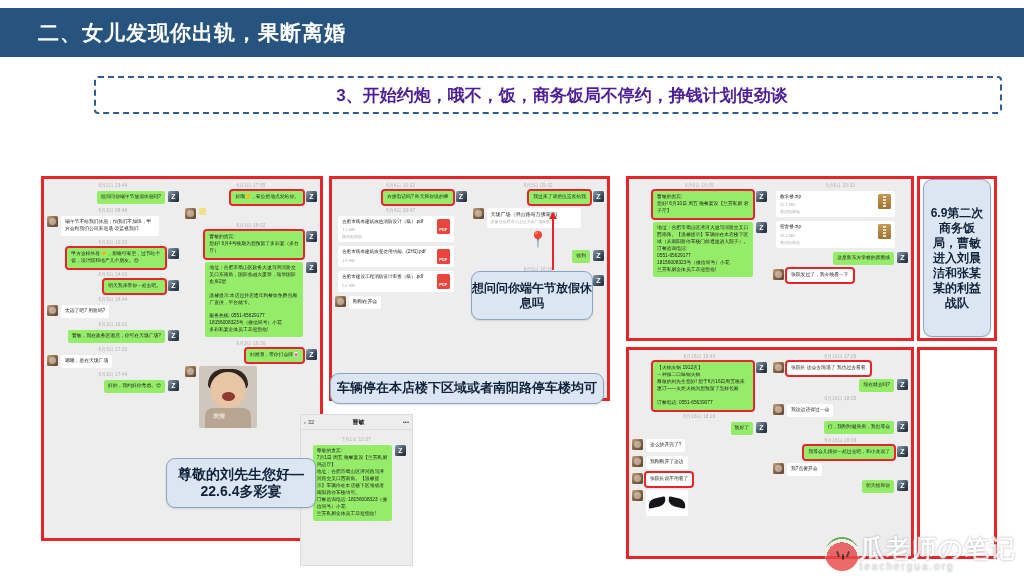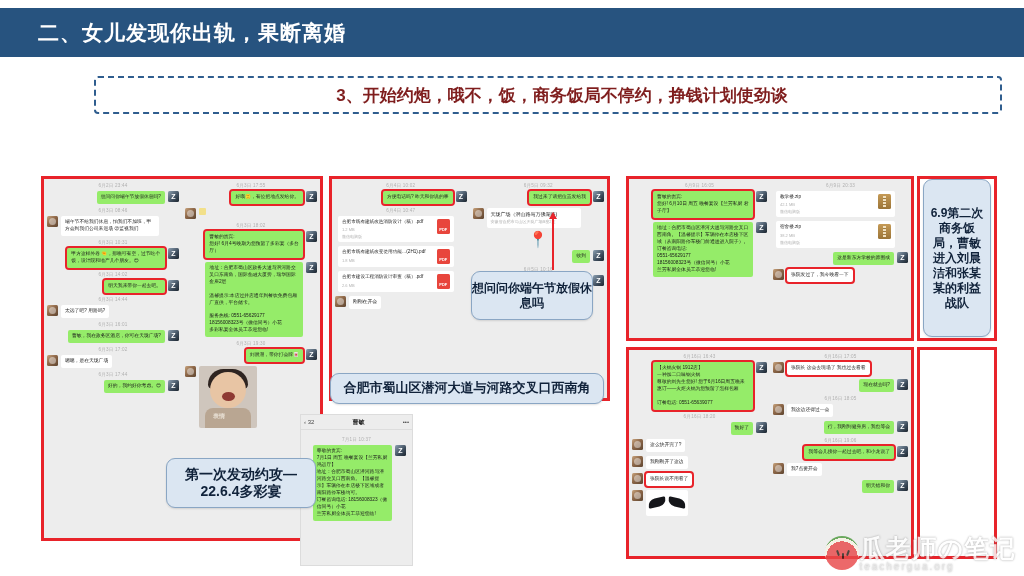--- a/index.html
+++ b/index.html
@@ -22,21 +22,21 @@
     letter-spacing: 1px; white-space: nowrap;
   }
 
   
   .subbox {
     position: absolute; left: 94px; top: 76px; width: 908px; height: 38px;
     border: 2.5px dashed #2f5d8e; border-radius: 4px;
     display: flex; align-items: center; justify-content: center;
   }
   .subbox-txt {
-    color: #7f1d1d; font-size: 17px; font-weight: bold; white-space: nowrap;
+    color: #4c1d95; font-size: 17px; font-weight: bold; white-space: nowrap;
     transform: translateX(14px);
   }
 
   
   .panel { position: absolute; border: 3px solid #e8232a; background: #fdfdfd; overflow: hidden; }
   #panel-left   { left: 41px;  top: 176px; width: 282px; height: 365px; }
   #panel-mid    { left: 329px; top: 176px; width: 281px; height: 225px; }
   #panel-right  { left: 626px; top: 176px; width: 288px; height: 165px; }
   #panel-right2 { left: 626px; top: 347px; width: 288px; height: 212px; }
 
@@ -186,21 +186,21 @@
     border-bottom: 7px solid #e8232a;
   }
 
   
   .redstrip { position: absolute; border: 3px solid #e8232a; }
   #strip1 { left: 917px; top: 176px; width: 80px; height: 165px; }
   #strip2 { left: 917px; top: 347px; width: 80px; height: 212px; }
 
   
   #wm {
-    position: absolute; right: 8px; bottom: 4px; display: flex; 
+    position: absolute; right: 8px; bottom: 4px; display: flex; align-items: center; 
     opacity: .82;
   }
   .melon {
     width: 34px; height: 34px; border-radius: 50%;
     background: radial-gradient(circle at 50% 62%, #e8494a 0 58%, #f7f2e4 58% 70%, #4e9a3f 70% 100%);
     position: relative; flex: 0 0 34px;
   }
   .melon .s1, .melon .s2, .melon .s3 {
     position: absolute; width: 2px; height: 6px; background: #2d2118; border-radius: 2px;
   }
@@ -520,23 +520,23 @@
 订餐咨询电话: 18156008323（微信同号）小花
 兰芳私厨全体员工恭迎您临!</div>
           <div class="av me"></div>
         </div>
       </div>
   </div>
 
   <div class="redstrip" id="strip1"></div>
   <div class="redstrip" id="strip2"></div>
 
-  <div class="callout" id="co-left">第一次发动约攻—22.6.4多彩宴</div>
+  <div class="callout" id="co-left">尊敬的刘先生您好—22.6.4多彩宴</div>
   <div class="callout" id="co-mid1">想问问你端午节放假休息吗</div>
-  <div class="callout" id="co-mid2">合肥市蜀山区潜河大道与河路交叉口西南角</div>
+  <div class="callout" id="co-mid2">车辆停在本店楼下区域或者南阳路停车楼均可</div>
   <div class="callout" id="co-r1">6.9第二次商务饭局，曹敏进入刘晨洁和张某某的利益战队</div>
 
   <div class="redarrow"></div>
 
   <div id="wm">
     <div class="melon">
       <span class="s1"></span>
         <span class="s2"></span>
         <span class="s3"></span>
     </div>

